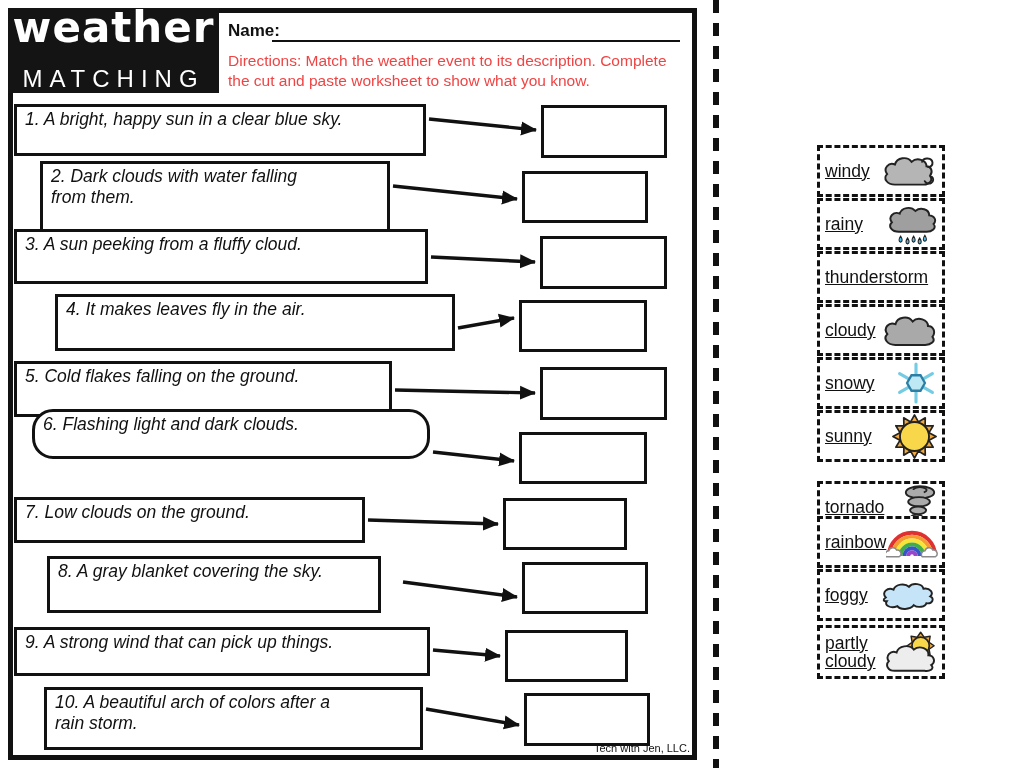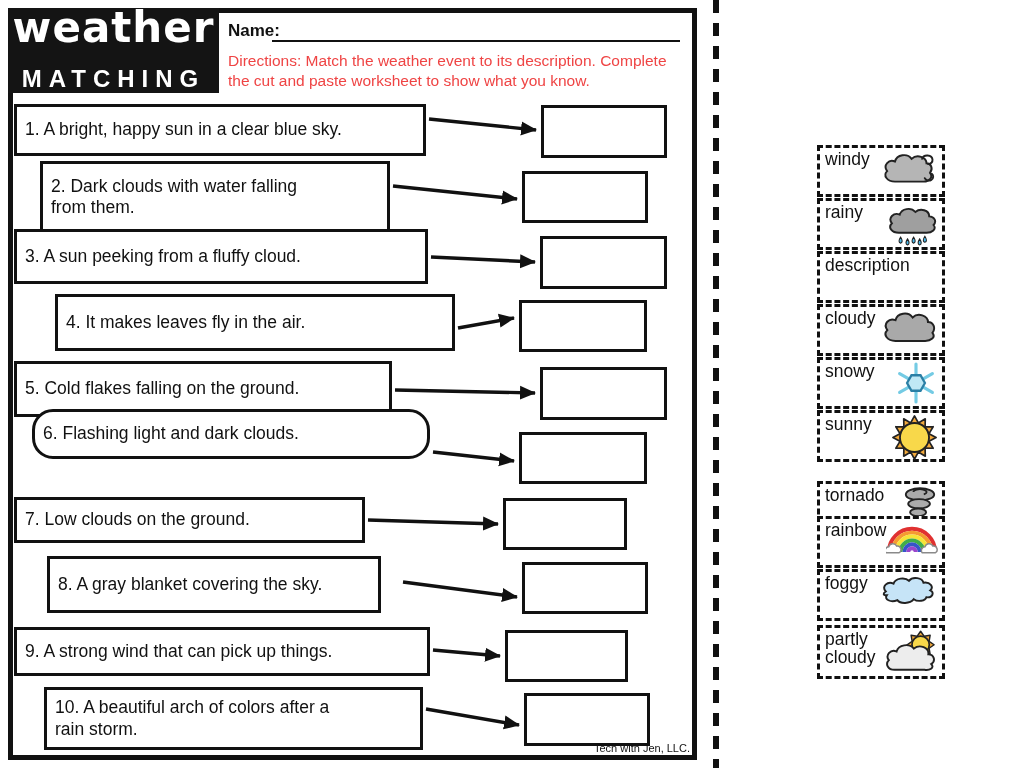--- a/index.html
+++ b/index.html
@@ -6,34 +6,34 @@
   .page{position:relative;width:1024px;height:768px;background:#fff;overflow:hidden;
         font-family:"Liberation Sans",sans-serif;color:#111;}
   .abs{position:absolute;box-sizing:border-box;}
   
   .frame{border:5px solid #111;background:#fff;}
   
   .logo{background:#141414;color:#fff;display:flex;flex-direction:column;
         align-items:center;justify-content:center;}
   .logo-script{font-size:42px;font-weight:700;letter-spacing:1px;line-height:1;
                font-family:"DejaVu Sans",sans-serif;}
-  .logo-sub{font-size:24px;font-weight:700;letter-spacing:7px;line-height:1.2;margin-top:16px;
+  .logo-sub{font-size:24px;font-weight:400;letter-spacing:7px;line-height:1.2;margin-top:16px;
             font-family:"Liberation Sans",sans-serif;}
   
   .name-label{font-size:17px;font-weight:700;}
   .name-line{background:#111;height:2px;}
   .directions{font-size:15.5px;line-height:1.28;white-space:pre-line;color:#ef4444;}
   
-  .desc-box{border:3px solid #111;background:#fff;display:flex;align-items:center;
-            padding:2px 8px;font-size:17.5px;line-height:1.22;white-space:pre-line;}
+  .desc-box{border:3px solid #111;background:#fff;display:flex;
+            padding:2px 8px;font-size:17.5px;line-height:1.22;white-space:pre-line;font-style:italic;}
   .answer-box{border:3px solid #111;background:#fff;}
   .arrow-layer{pointer-events:none;}
   
-  .card{border:3px dashed #111;background:#fff;display:flex;align-items:flex-start;
-        padding:2px 5px;font-size:17.5px;}
+  .card{border:3px dashed #111;background:#fff;display:flex;align-items:center;
+        padding:2px 5px;font-size:17.5px;text-decoration:underline;}
   .card .lbl{line-height:1.05;}
   .card .icon{margin-left:auto;display:flex;align-items:center;}
   .lbl-narrow{width:58px;}
   .credit{font-size:11px;text-align:right;}
   
   .divider{width:6px;background:repeating-linear-gradient(to bottom,#111 0 13px,transparent 13px 23px);}
 </style>
 </head>
 <body>
 
@@ -120,21 +120,21 @@
           <path transform="translate(26,44)" d="M0 -4 C2.2 -0.5 2.6 2.2 0 3 C-2.6 2.2 -2.2 -0.5 0 -4 Z"></path>
           <path transform="translate(33,42)" d="M0 -4 C2.2 -0.5 2.6 2.2 0 3 C-2.6 2.2 -2.2 -0.5 0 -4 Z"></path>
           <path transform="translate(40,44)" d="M0 -4 C2.2 -0.5 2.6 2.2 0 3 C-2.6 2.2 -2.2 -0.5 0 -4 Z"></path>
           <path transform="translate(46,41)" d="M0 -4 C2.2 -0.5 2.6 2.2 0 3 C-2.6 2.2 -2.2 -0.5 0 -4 Z"></path>
         </g>
       </svg>
     </span>
   </div>
 
   <div class="abs card" style="left:817px;top:251px;width:128px;height:52px;">
-    <span class="lbl">description</span>
+    <span class="lbl">thunderstorm</span>
   </div>
 
   <div class="abs card" style="left:817px;top:357px;width:128px;height:52px;">
     <span class="lbl">snowy</span>
     <span class="icon">
       <svg width="42" height="42" viewBox="0 0 40 40">
         <g stroke="#74cbe4" stroke-width="3" stroke-linecap="round">
           <line x1="20" y1="2" x2="20" y2="38"></line>
           <line x1="4.4" y1="11" x2="35.6" y2="29"></line>
           <line x1="4.4" y1="29" x2="35.6" y2="11"></line>

